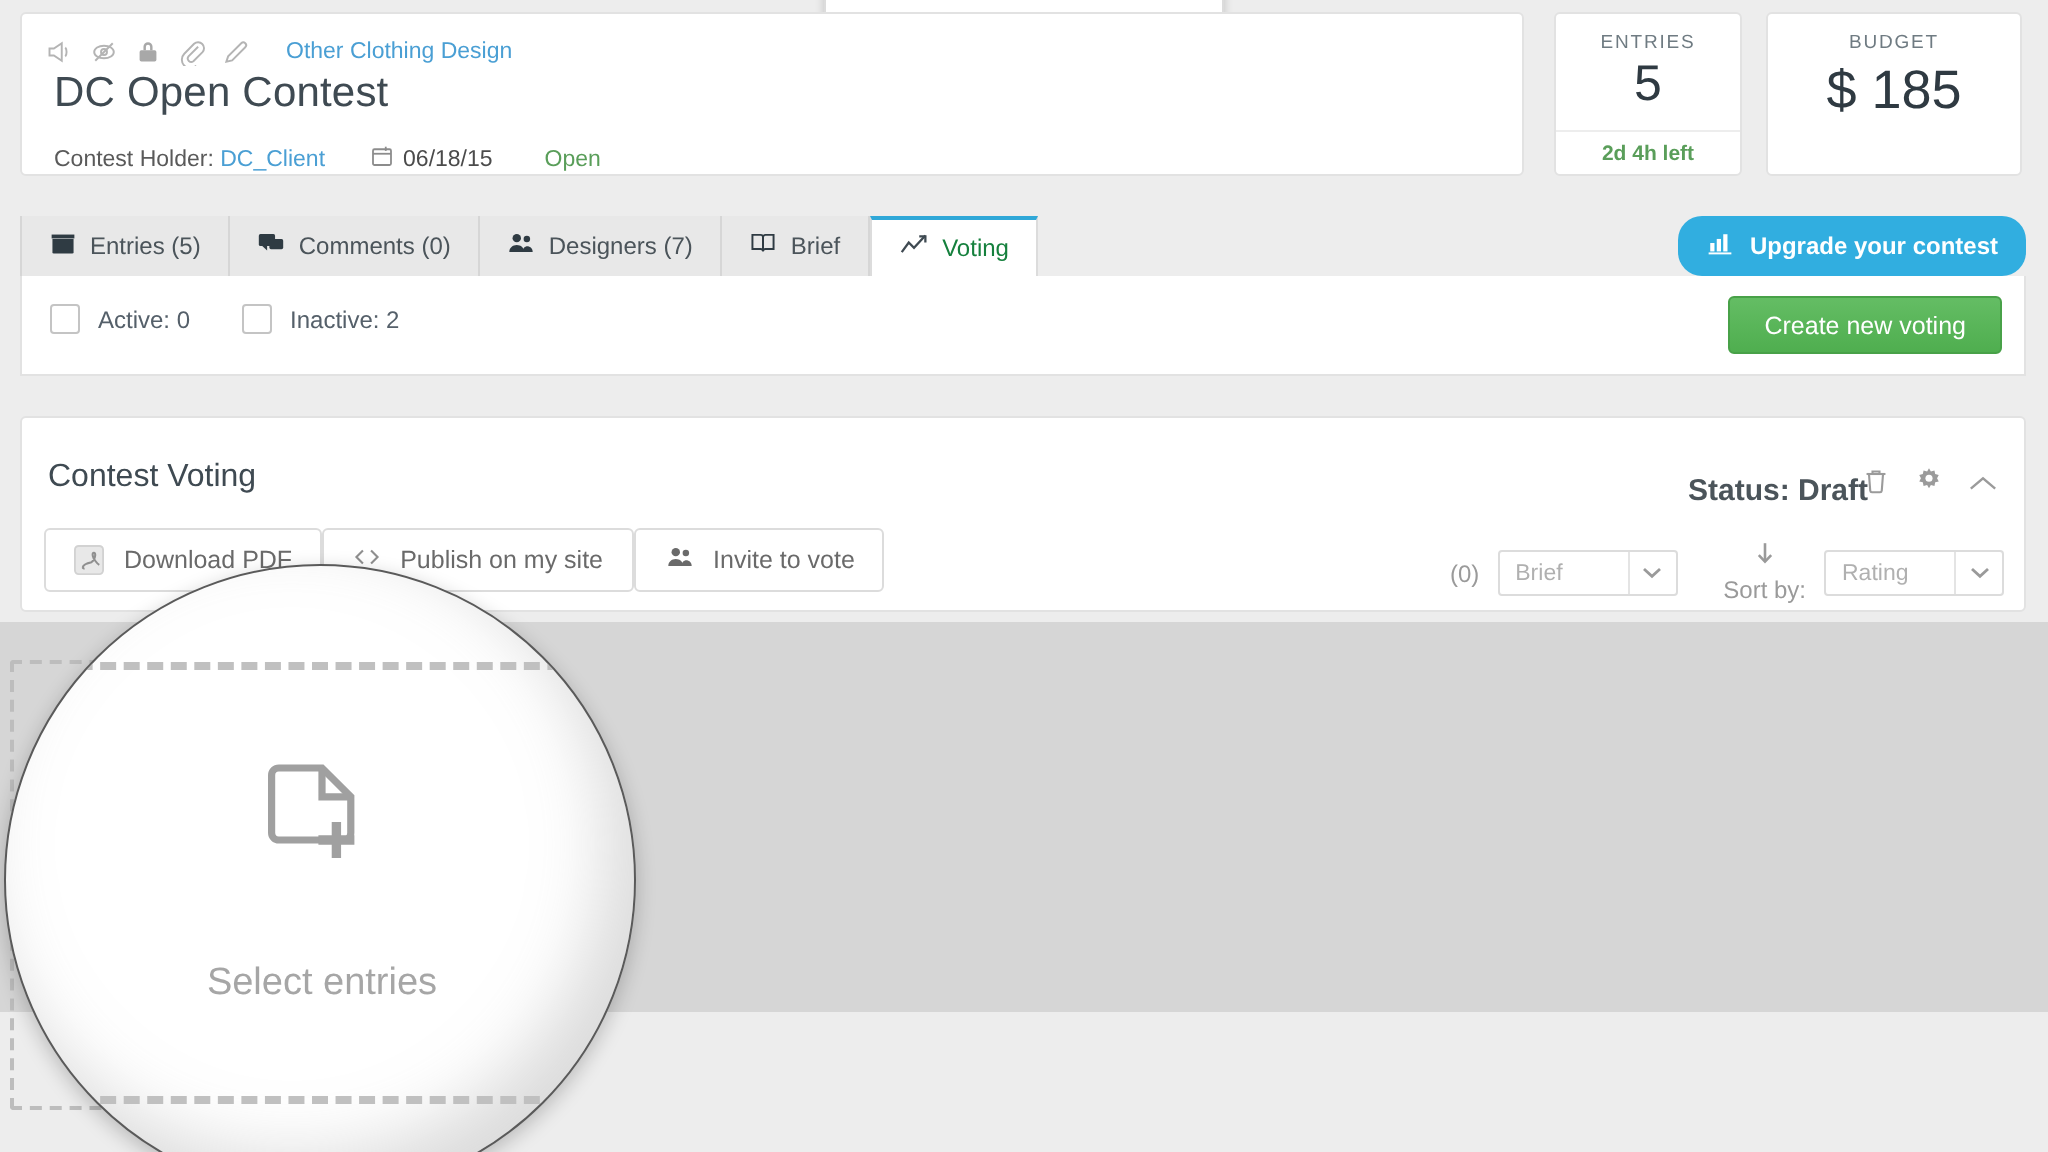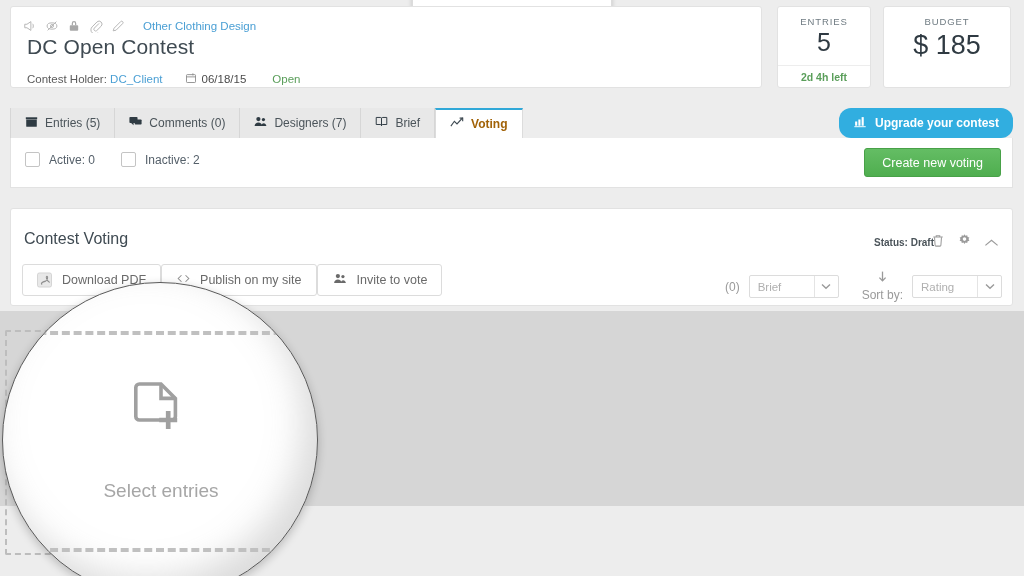--- a/index.html
+++ b/index.html
@@ -70,21 +70,21 @@
   .tabs { position: absolute; left: 0; top: 0; display: flex; height: 30px; }
   .tab {
     display: flex; align-items: center; gap: 7px;
     padding: 0 14px; height: 30px;
     background: #e8e8e8; border-right: 1px solid #d6d6d6;
     font-size: 12px; color: #4b545a; cursor: pointer;
   }
   .tab:first-child { border-left: 1px solid #d6d6d6; }
   .tab.active {
     background: #fff; border-top: 2px solid #30a8d8; height: 30px;
-    color: #a16207; border-right: 1px solid #dcdcdc; border-left: 1px solid #dcdcdc; font-weight: bold;
+    color: #15803d; border-right: 1px solid #dcdcdc; border-left: 1px solid #dcdcdc;
   }
   .tab .t-ico { color: #2f3b43; display: block; }
   .tab.active .t-ico { color: #3f4a52; }
   .upgrade-btn {
     position: absolute; right: 0; top: 0; height: 30px;
     display: flex; align-items: center; gap: 8px; padding: 0 14px;
     background: #31aee0; color: #fff; font-size: 12px;
     border-radius: 12px; cursor: pointer; font-weight: bold;
   }
 
@@ -110,21 +110,21 @@
     position: absolute; left: 10px; top: 208px;
     width: 1003px; height: 98px;
     background: #fff; border: 1px solid #e2e2e2; border-radius: 3px;
   }
   .vote-title {
     position: absolute; left: 13px; top: 21px;
     font-size: 16px; color: #3f4a52;
   }
   .status-line {
     position: absolute; right: 78px; top: 28px;
-    font-size: 10px; color: #4b545a; font-weight: bold;
+    font-size: 15px; color: #4b545a; font-weight: bold;
   }
   .panel-icons { position: absolute; right: 13px; top: 24px; display: flex; align-items: center; gap: 12px; color: #9b9b9b; }
   .panel-icons span { cursor: pointer; display: block; }
 
   .btn-row { position: absolute; left: 22px; top: 264px; display: flex; }
   .ghost-btn {
     display: flex; align-items: center; gap: 9px;
     height: 32px; padding: 0 14px;
     background: #fff; border: 1px solid #dcdcdc; border-radius: 3px;
     font-size: 12.5px; color: #6a6a6a; cursor: pointer;

